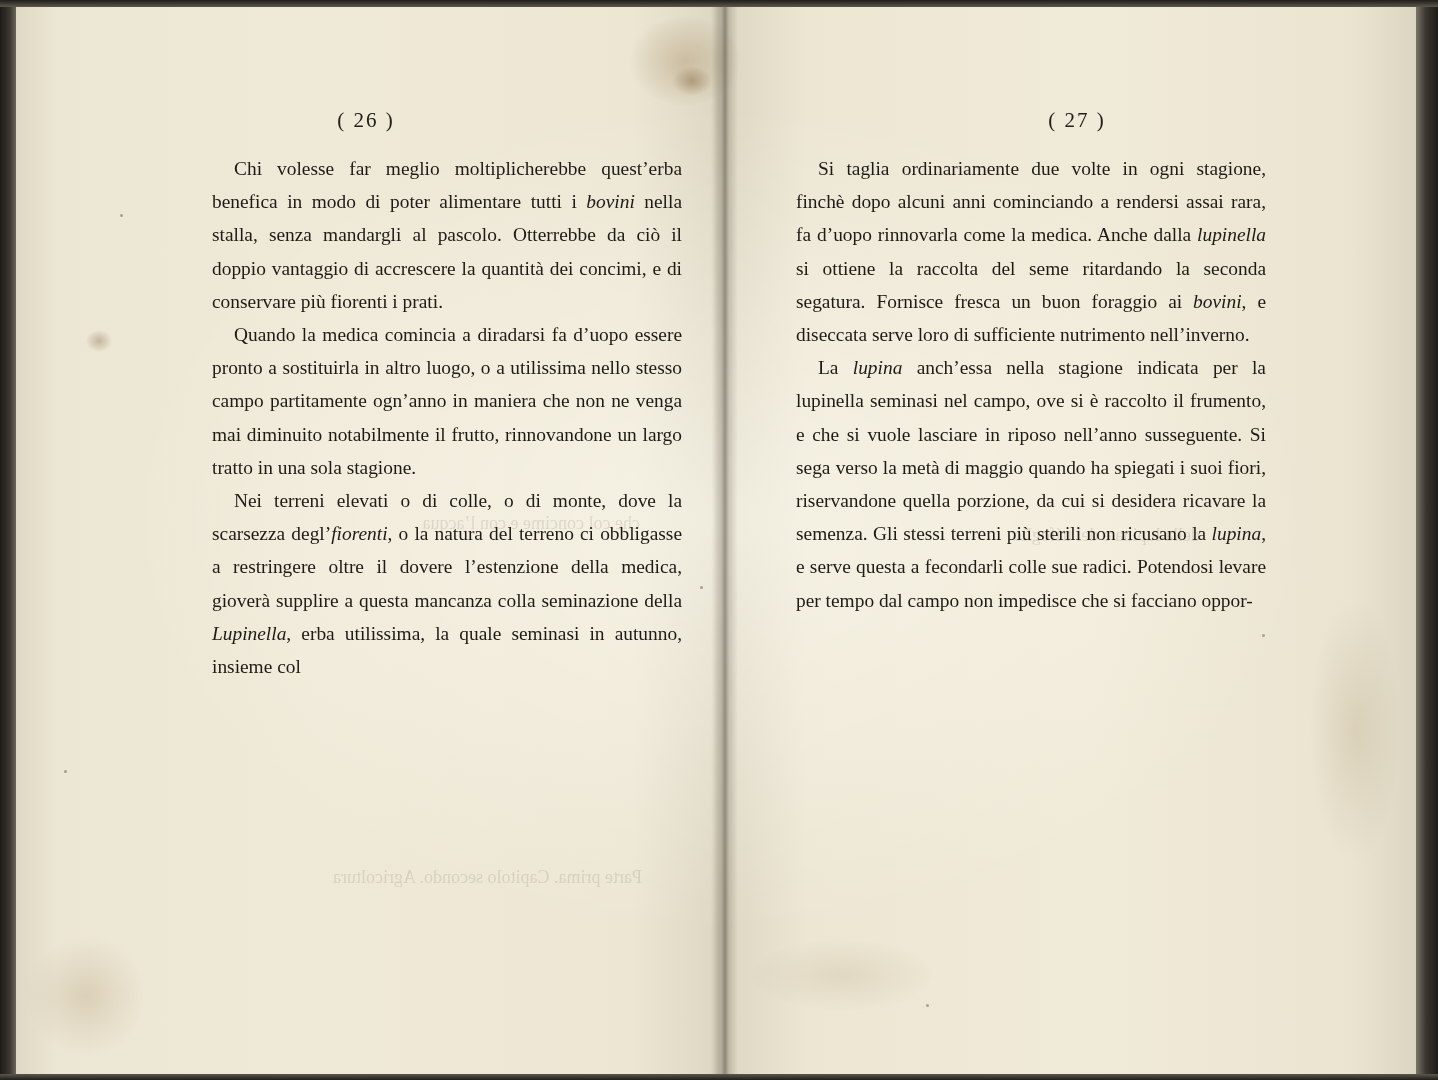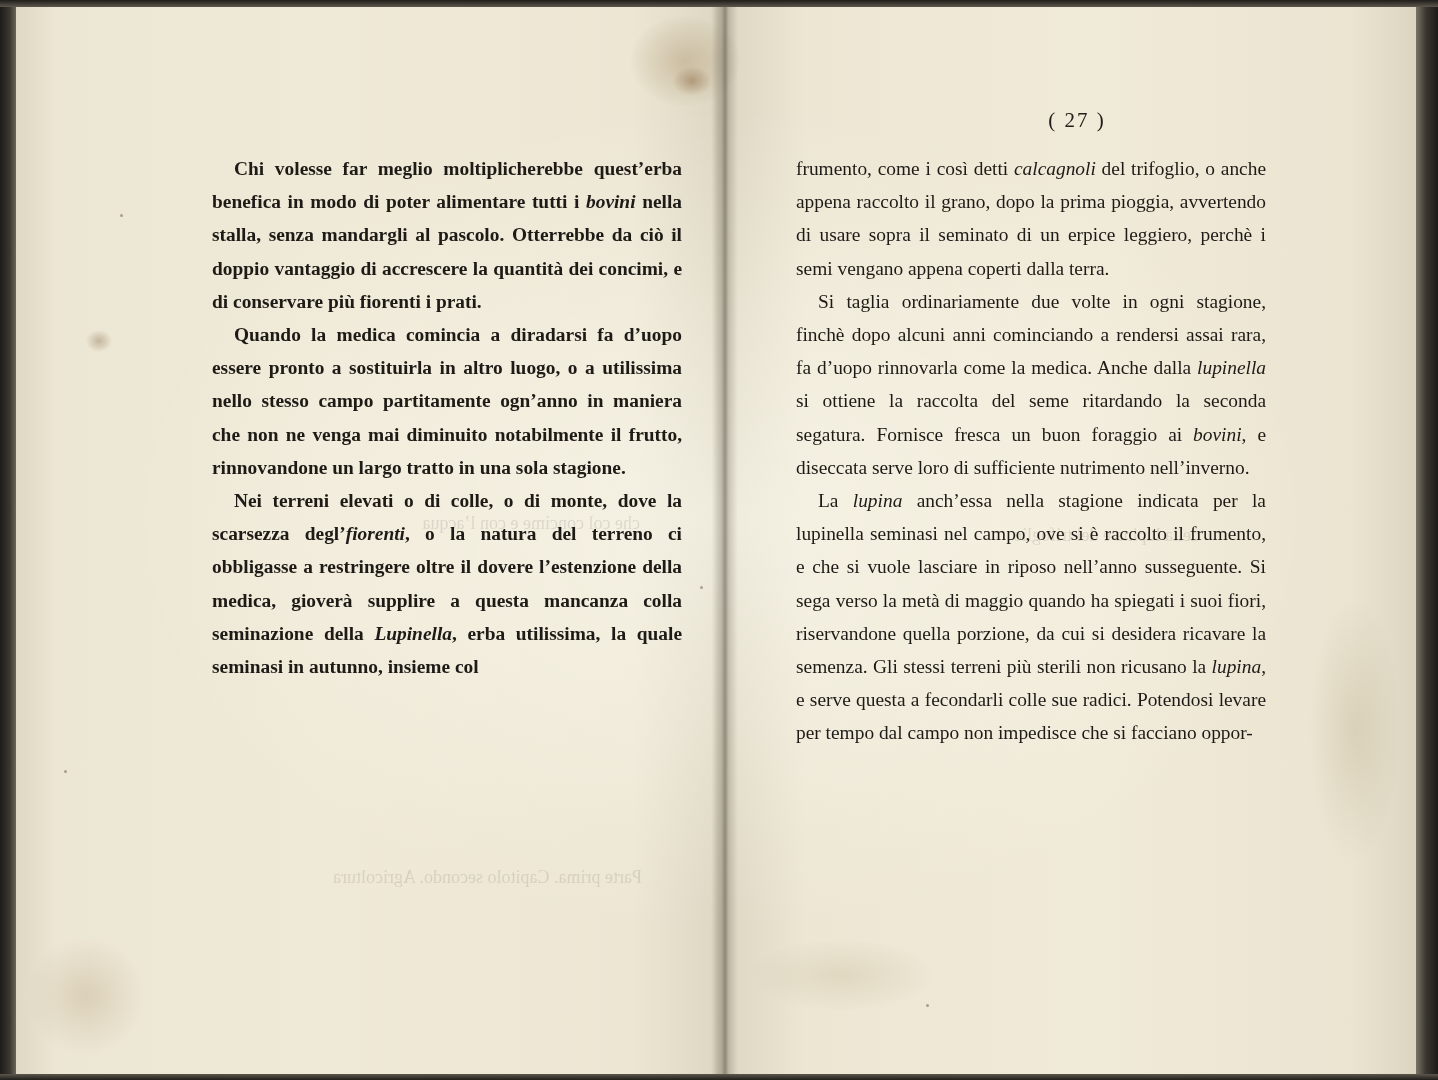--- a/index.html
+++ b/index.html
@@ -73,21 +73,21 @@
 
   .col {
     position: absolute;
     top: 152px;
     font-size: 19.4px;
     line-height: 33.2px;
     color: #1e1b17;
     text-align: justify;
     text-justify: inter-word;
   }
-  .col-left  { left: 196px; width: 470px; font-weight: bold; }
+  .col-left  { left: 196px; width: 470px; }
   .col-right { left: 58px;  width: 470px; }
 
   .col p {
     margin: 0;
     text-indent: 22px;
   }
   .col p.no-indent { text-indent: 0; }
   .col i { font-style: italic; }
 
   
@@ -146,31 +146,31 @@
 <body>
 
 <div class="book">
   <div class="paper-tone"></div>
 
   <div class="ghost ghost-a">che col concime e con l’acqua</div>
   <div class="ghost ghost-b">della lupina e del trifoglio</div>
   <div class="ghost ghost-c">Parte prima. Capitolo secondo. Agricoltura</div>
 
   <div class="page page-left">
+    <div class="folio folio-left">( 26 )</div>
     <div class="col col-left">
       <p>Chi volesse far meglio moltiplicherebbe quest’erba benefica in modo di poter alimentare tutti i <i>bovini</i> nella stalla, senza mandargli al pascolo. Otterrebbe da ciò il doppio vantaggio di accrescere la quantità dei concimi, e di conservare più fiorenti i prati.</p>
       <p>Quando la medica comincia a diradarsi fa d’uopo essere pronto a sostituirla in altro luogo, o a utilissima nello stesso campo partitamente ogn’anno in maniera che non ne venga mai diminuito notabilmente il frutto, rinnovandone un largo tratto in una sola stagione.</p>
       <p>Nei terreni elevati o di colle, o di monte, dove la scarsezza degl’<i>fiorenti</i>, o la natura del terreno ci obbligasse a restringere oltre il dovere l’estenzione della medica, gioverà supplire a questa mancanza colla seminazione della <i>Lupinella</i>, erba utilissima, la quale seminasi in autunno, insieme col</p>
     </div>
   </div>
 
   <div class="page page-right">
     <div class="folio folio-right">( 27 )</div>
     <div class="col col-right">
-      <p class="no-indent">frumento, come i così detti <i>calcagnoli</i> del trifoglio, o anche appena raccolto il grano, dopo la prima pioggia, avvertendo di usare sopra il seminato di un erpice leggiero, perchè i semi vengano appena coperti dalla terra.</p>
       <p>Si taglia ordinariamente due volte in ogni stagione, finchè dopo alcuni anni cominciando a rendersi assai rara, fa d’uopo rinnovarla come la medica. Anche dalla <i>lupinella</i> si ottiene la raccolta del seme ritardando la seconda segatura. Fornisce fresca un buon foraggio ai <i>bovini</i>, e diseccata serve loro di sufficiente nutrimento nell’inverno.</p>
       <p>La <i>lupina</i> anch’essa nella stagione indicata per la lupinella seminasi nel campo, ove si è raccolto il frumento, e che si vuole lasciare in riposo nell’anno susseguente. Si sega verso la metà di maggio quando ha spiegati i suoi fiori, riservandone quella porzione, da cui si desidera ricavare la semenza. Gli stessi terreni più sterili non ricusano la <i>lupina</i>, e serve questa a fecondarli colle sue radici. Potendosi levare per tempo dal campo non impedisce che si facciano oppor-</p>
     </div>
   </div>
 
   <div class="stain stain-1"></div>
   <div class="stain stain-2"></div>
   <div class="stain stain-3"></div>
   <div class="stain stain-4"></div>
   <div class="stain stain-5"></div>

